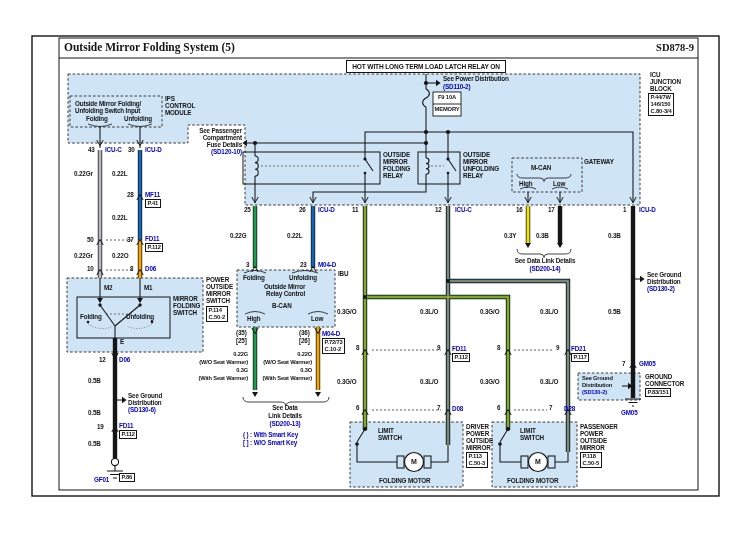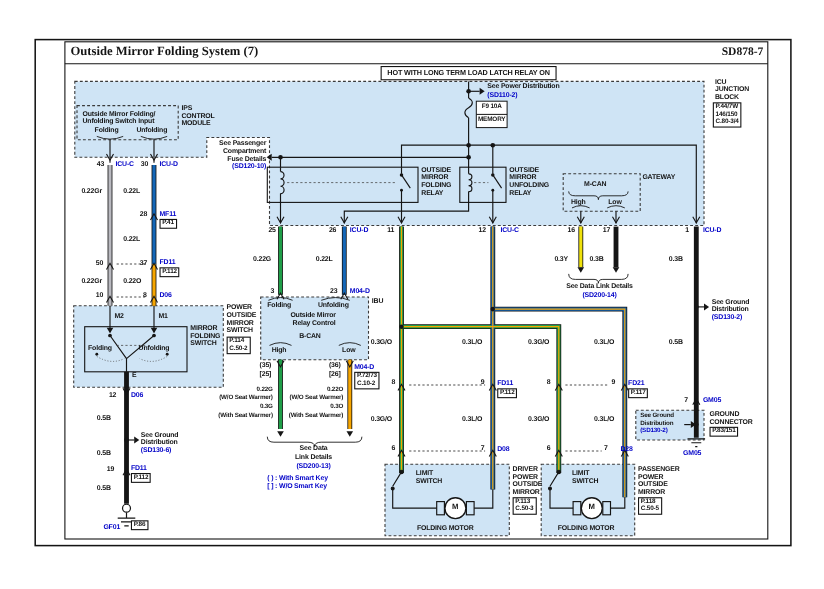--- a/index.html
+++ b/index.html
@@ -252,22 +252,22 @@
     <path d="M245,314 Q255,309 265,314"></path>
         <path d="M308,314 Q318,309 328,314"></path>
     <path d="M517,174 Q517,178 523,178 L540,178 Q544,178 544,181.5 Q544,178 548,178 L565,178 Q571,178 571,174"></path>
     <path d="M520,189 Q528,185 536,189"></path>
         <path d="M552,189 Q560,185 568,189"></path>
     <path d="M243,397 Q243,402 249,402 L280,402 Q286,402 286,406 Q286,402 292,402 L323,402 Q329,402 329,397"></path>
     <path d="M517,249 Q517,254 523,254 L540,254 Q544,254 544,257.5 Q544,254 548,254 L565,254 Q571,254 571,249"></path>
   </g>
 </svg>
 
-<div class="t ser" style="left:64px;top:41px">Outside Mirror Folding System (7)</div>
-<div class="t ser ra" style="left:600px;top:42px;width:94px;font-size:10.5px">SD878-7</div>
+<div class="t ser" style="left:64px;top:41px">Outside Mirror Folding System (5)</div>
+<div class="t ser ra" style="left:600px;top:42px;width:94px;font-size:10.5px">SD878-9</div>
 <div class="t banner" style="left:346px;top:60px">HOT WITH LONG TERM LOAD LATCH RELAY ON</div>
 
 <div class="t" style="left:443px;top:75px">See Power Distribution</div>
 <div class="t b" style="left:443px;top:83px">(SD110-2)</div>
 <div class="t c" style="left:433px;top:94px;width:28px;font-size:5.8px">F9 10A</div>
 <div class="t c" style="left:433px;top:106px;width:28px;font-size:5.8px">MEMORY</div>
 
 <div class="t ra" style="left:190px;top:127px;width:52px">See Passenger</div>
 <div class="t ra" style="left:190px;top:134px;width:52px">Compartment</div>
 <div class="t ra" style="left:190px;top:141px;width:52px">Fuse Details</div>

